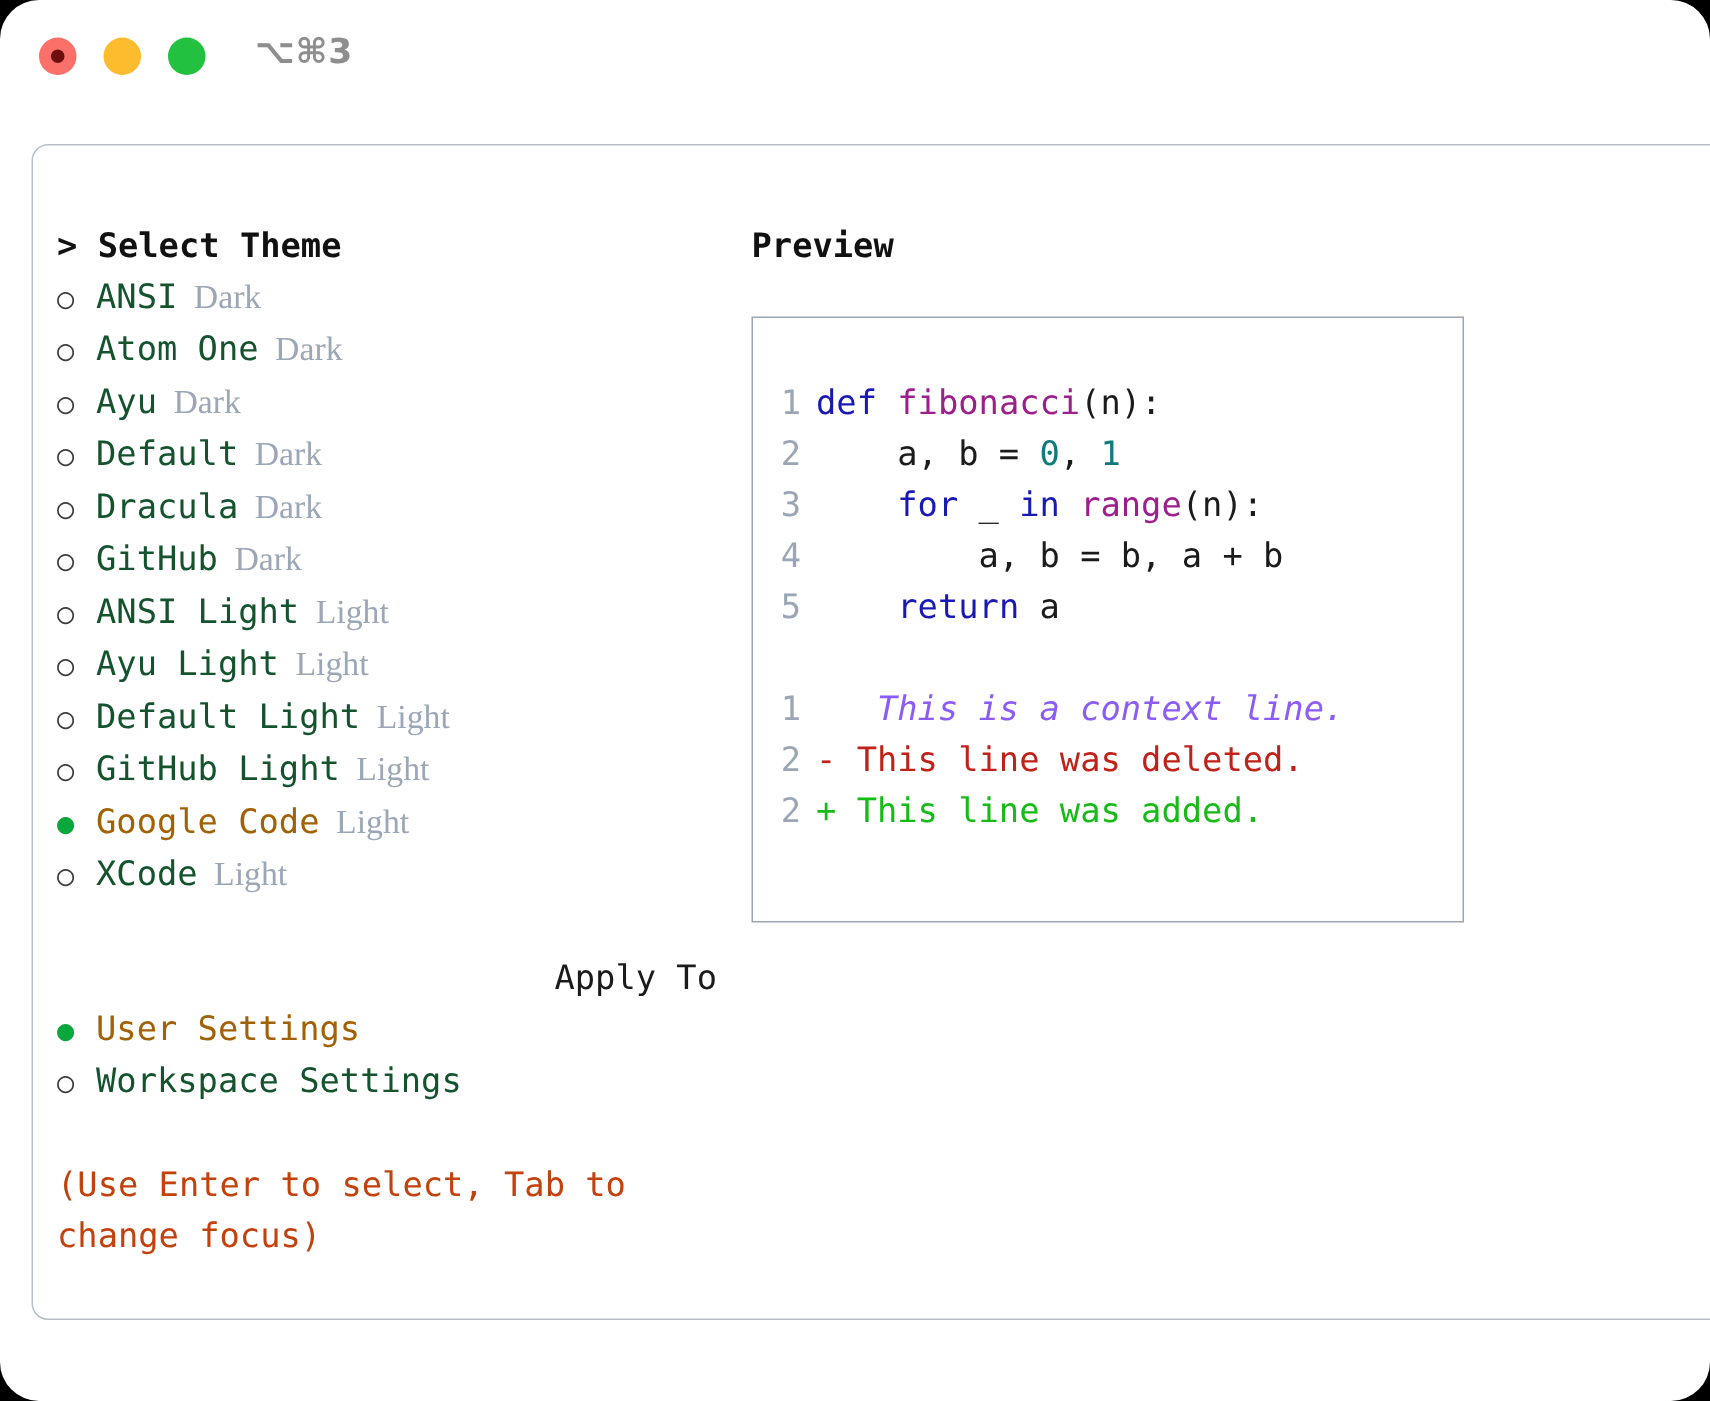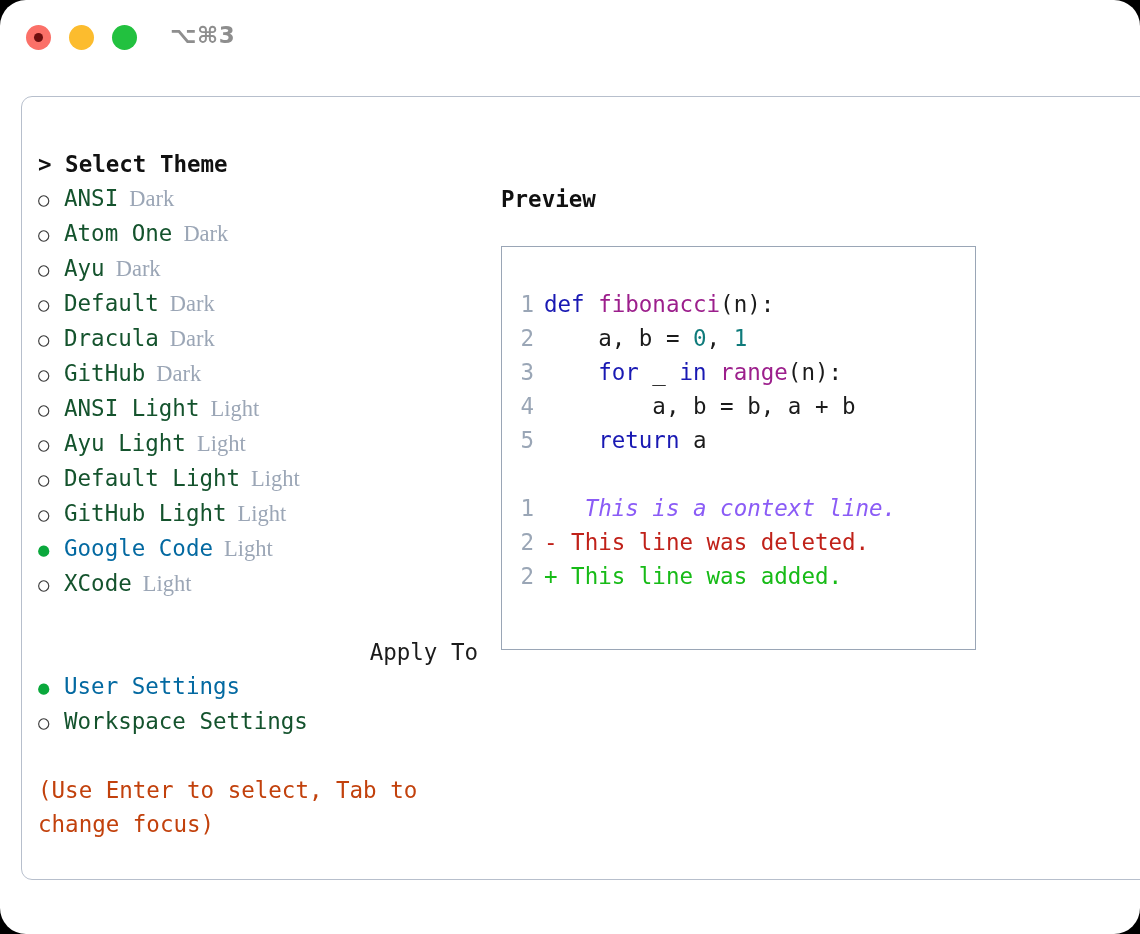--- a/index.html
+++ b/index.html
@@ -111,21 +111,21 @@
     white-space: pre;
   }
   .marker {
     width: 26px;
     flex: 0 0 26px;
     color: #3c3c3c;
     font-size: 19px;
   }
   .opt-row.selected .marker { color: #0aa83c; }
   .opt-label { color: #14532d; }
-  .opt-row.selected .opt-label { color: #0369a1; }
+  .opt-row.selected .opt-label { color: #a16207; }
   .opt-tag {
     color: #9ba6b6;
     margin-left: 11px;
     font-family: Liberation Serif, serif;
   }
 
   .section-gap { height: 34px; }
   .section-header {
     display: flex;
     line-height: 34px;
@@ -144,21 +144,20 @@
     width: 405px;
     white-space: normal;
   }
 
   
   .right-col {
     position: absolute;
     left: 479px;
     top: 50px;
     width: 500px;
-    margin-top: 35px;
   }
   .preview-title {
     font-size: 22.5px;
     font-weight: 700;
     color: #111111;
     line-height: 34px;
   }
   .preview-box {
     margin-top: 30px;
     width: 475px;

